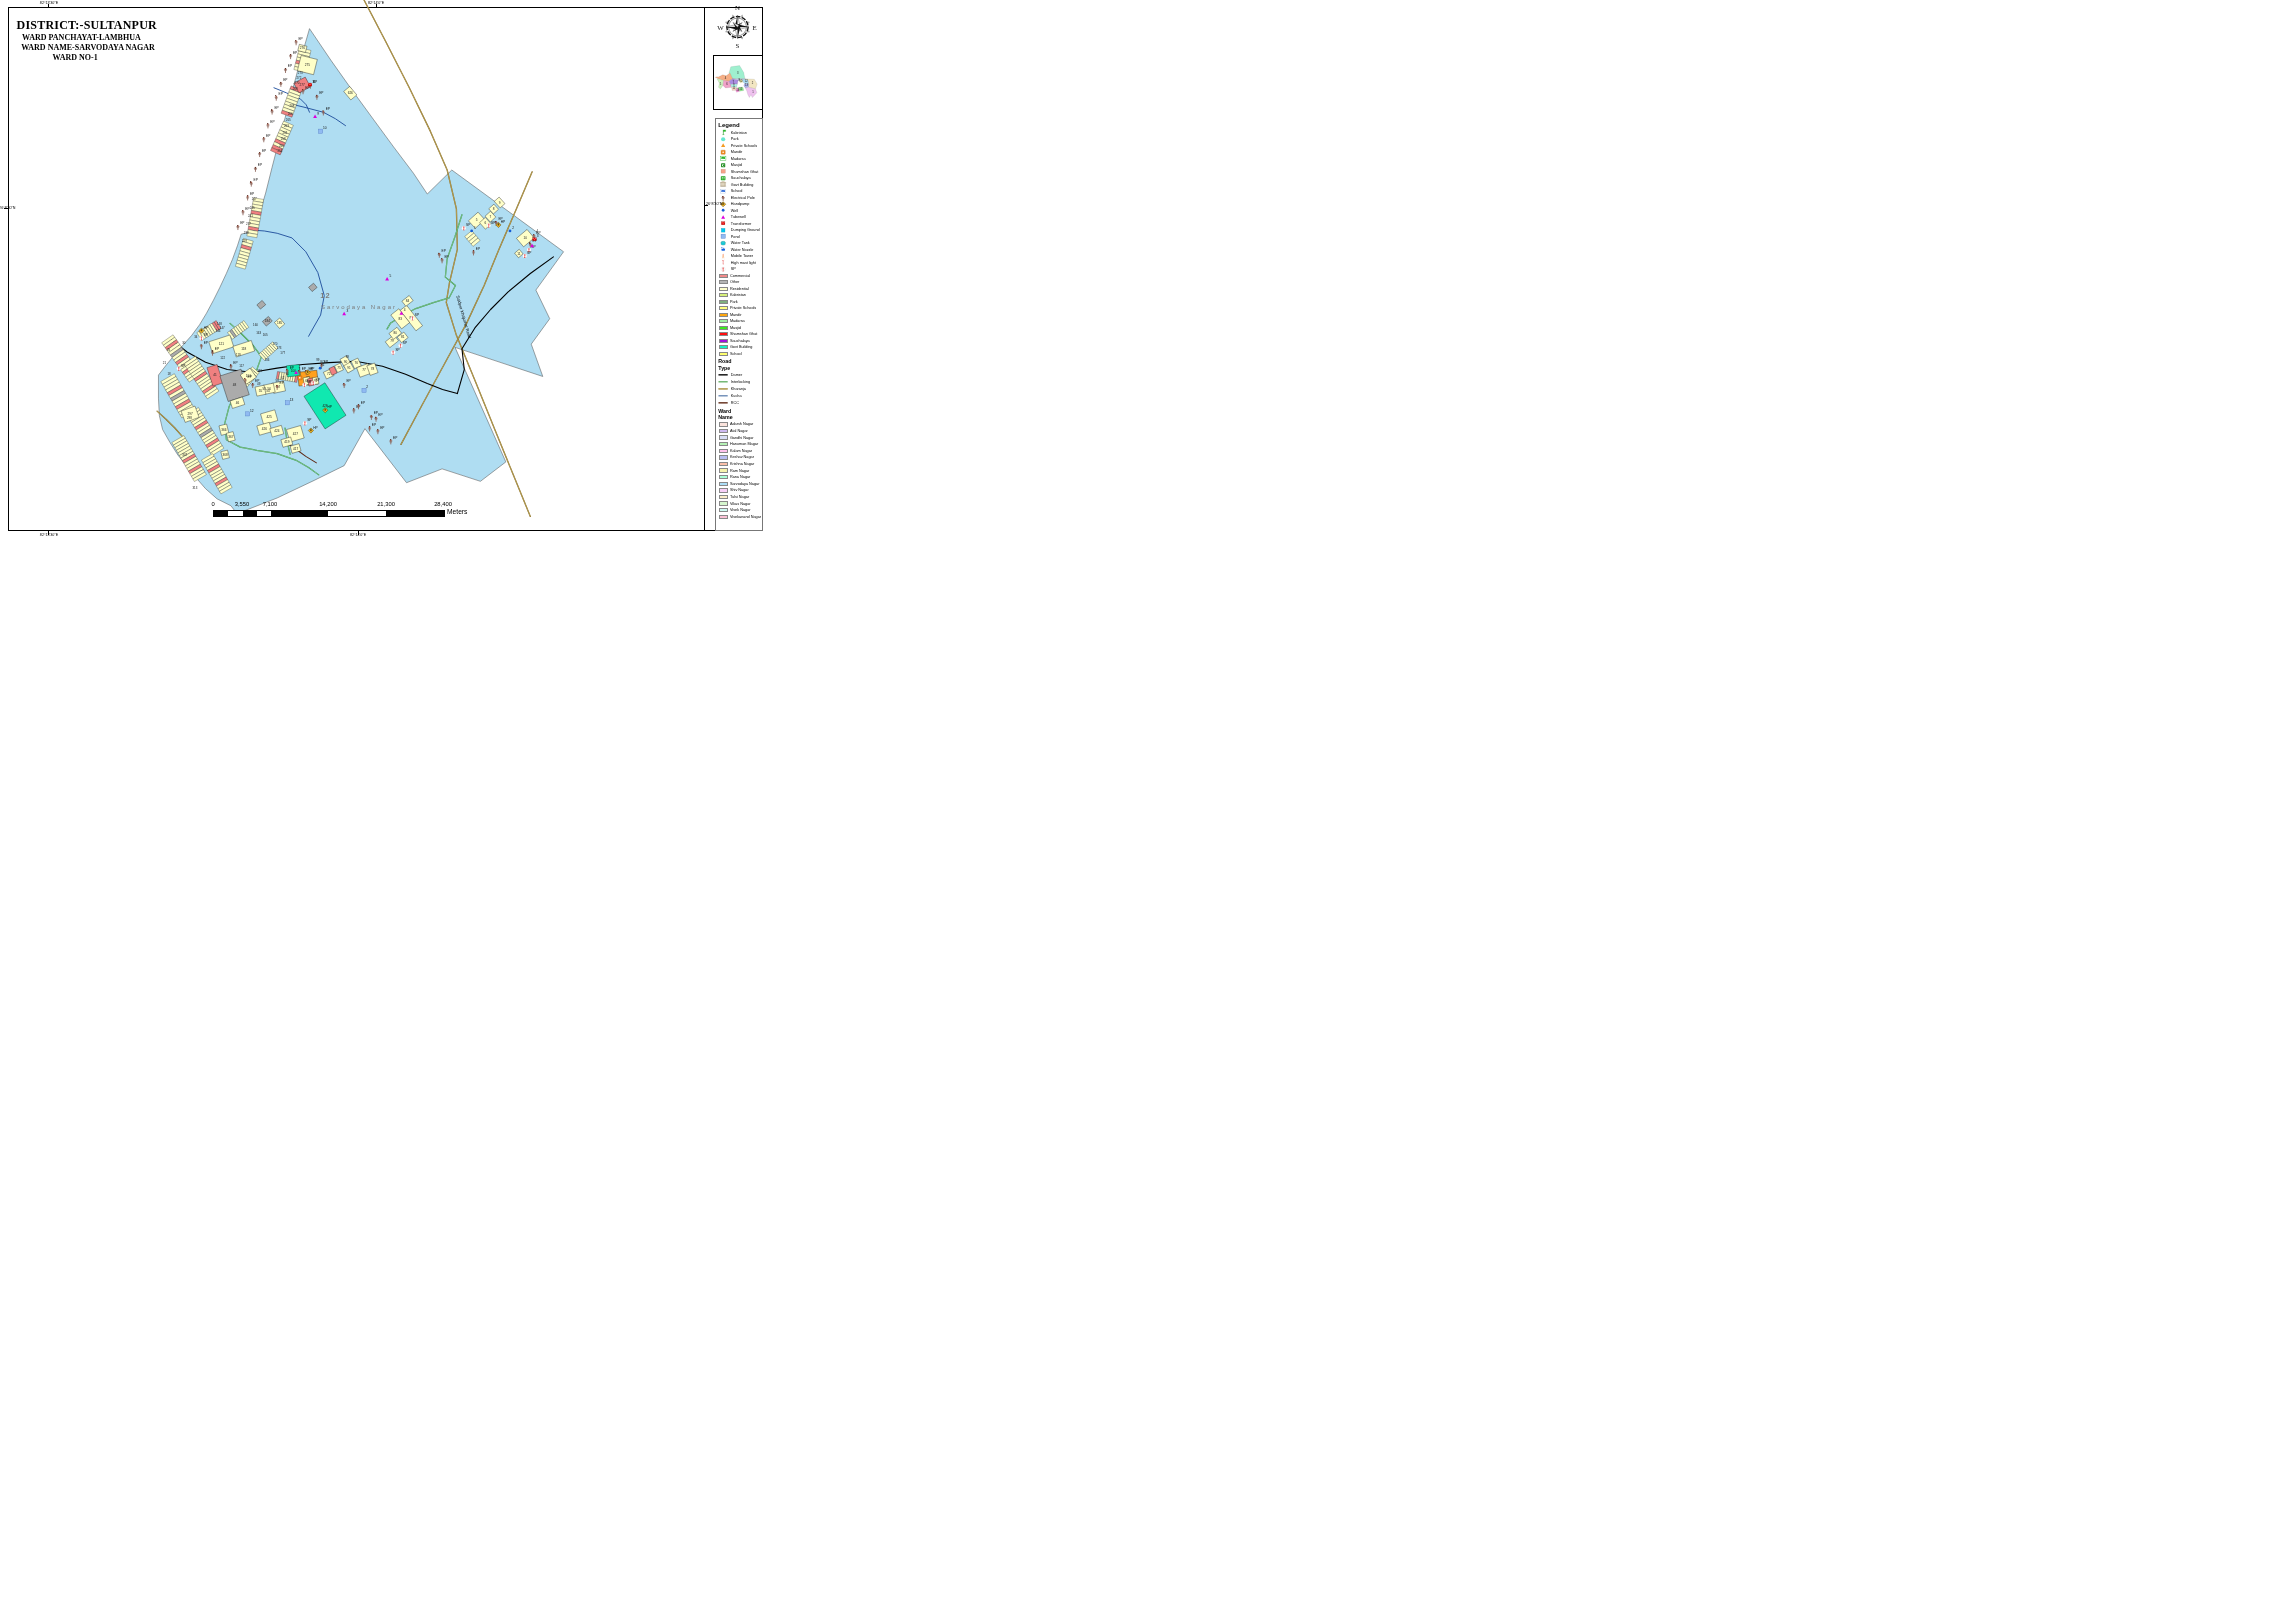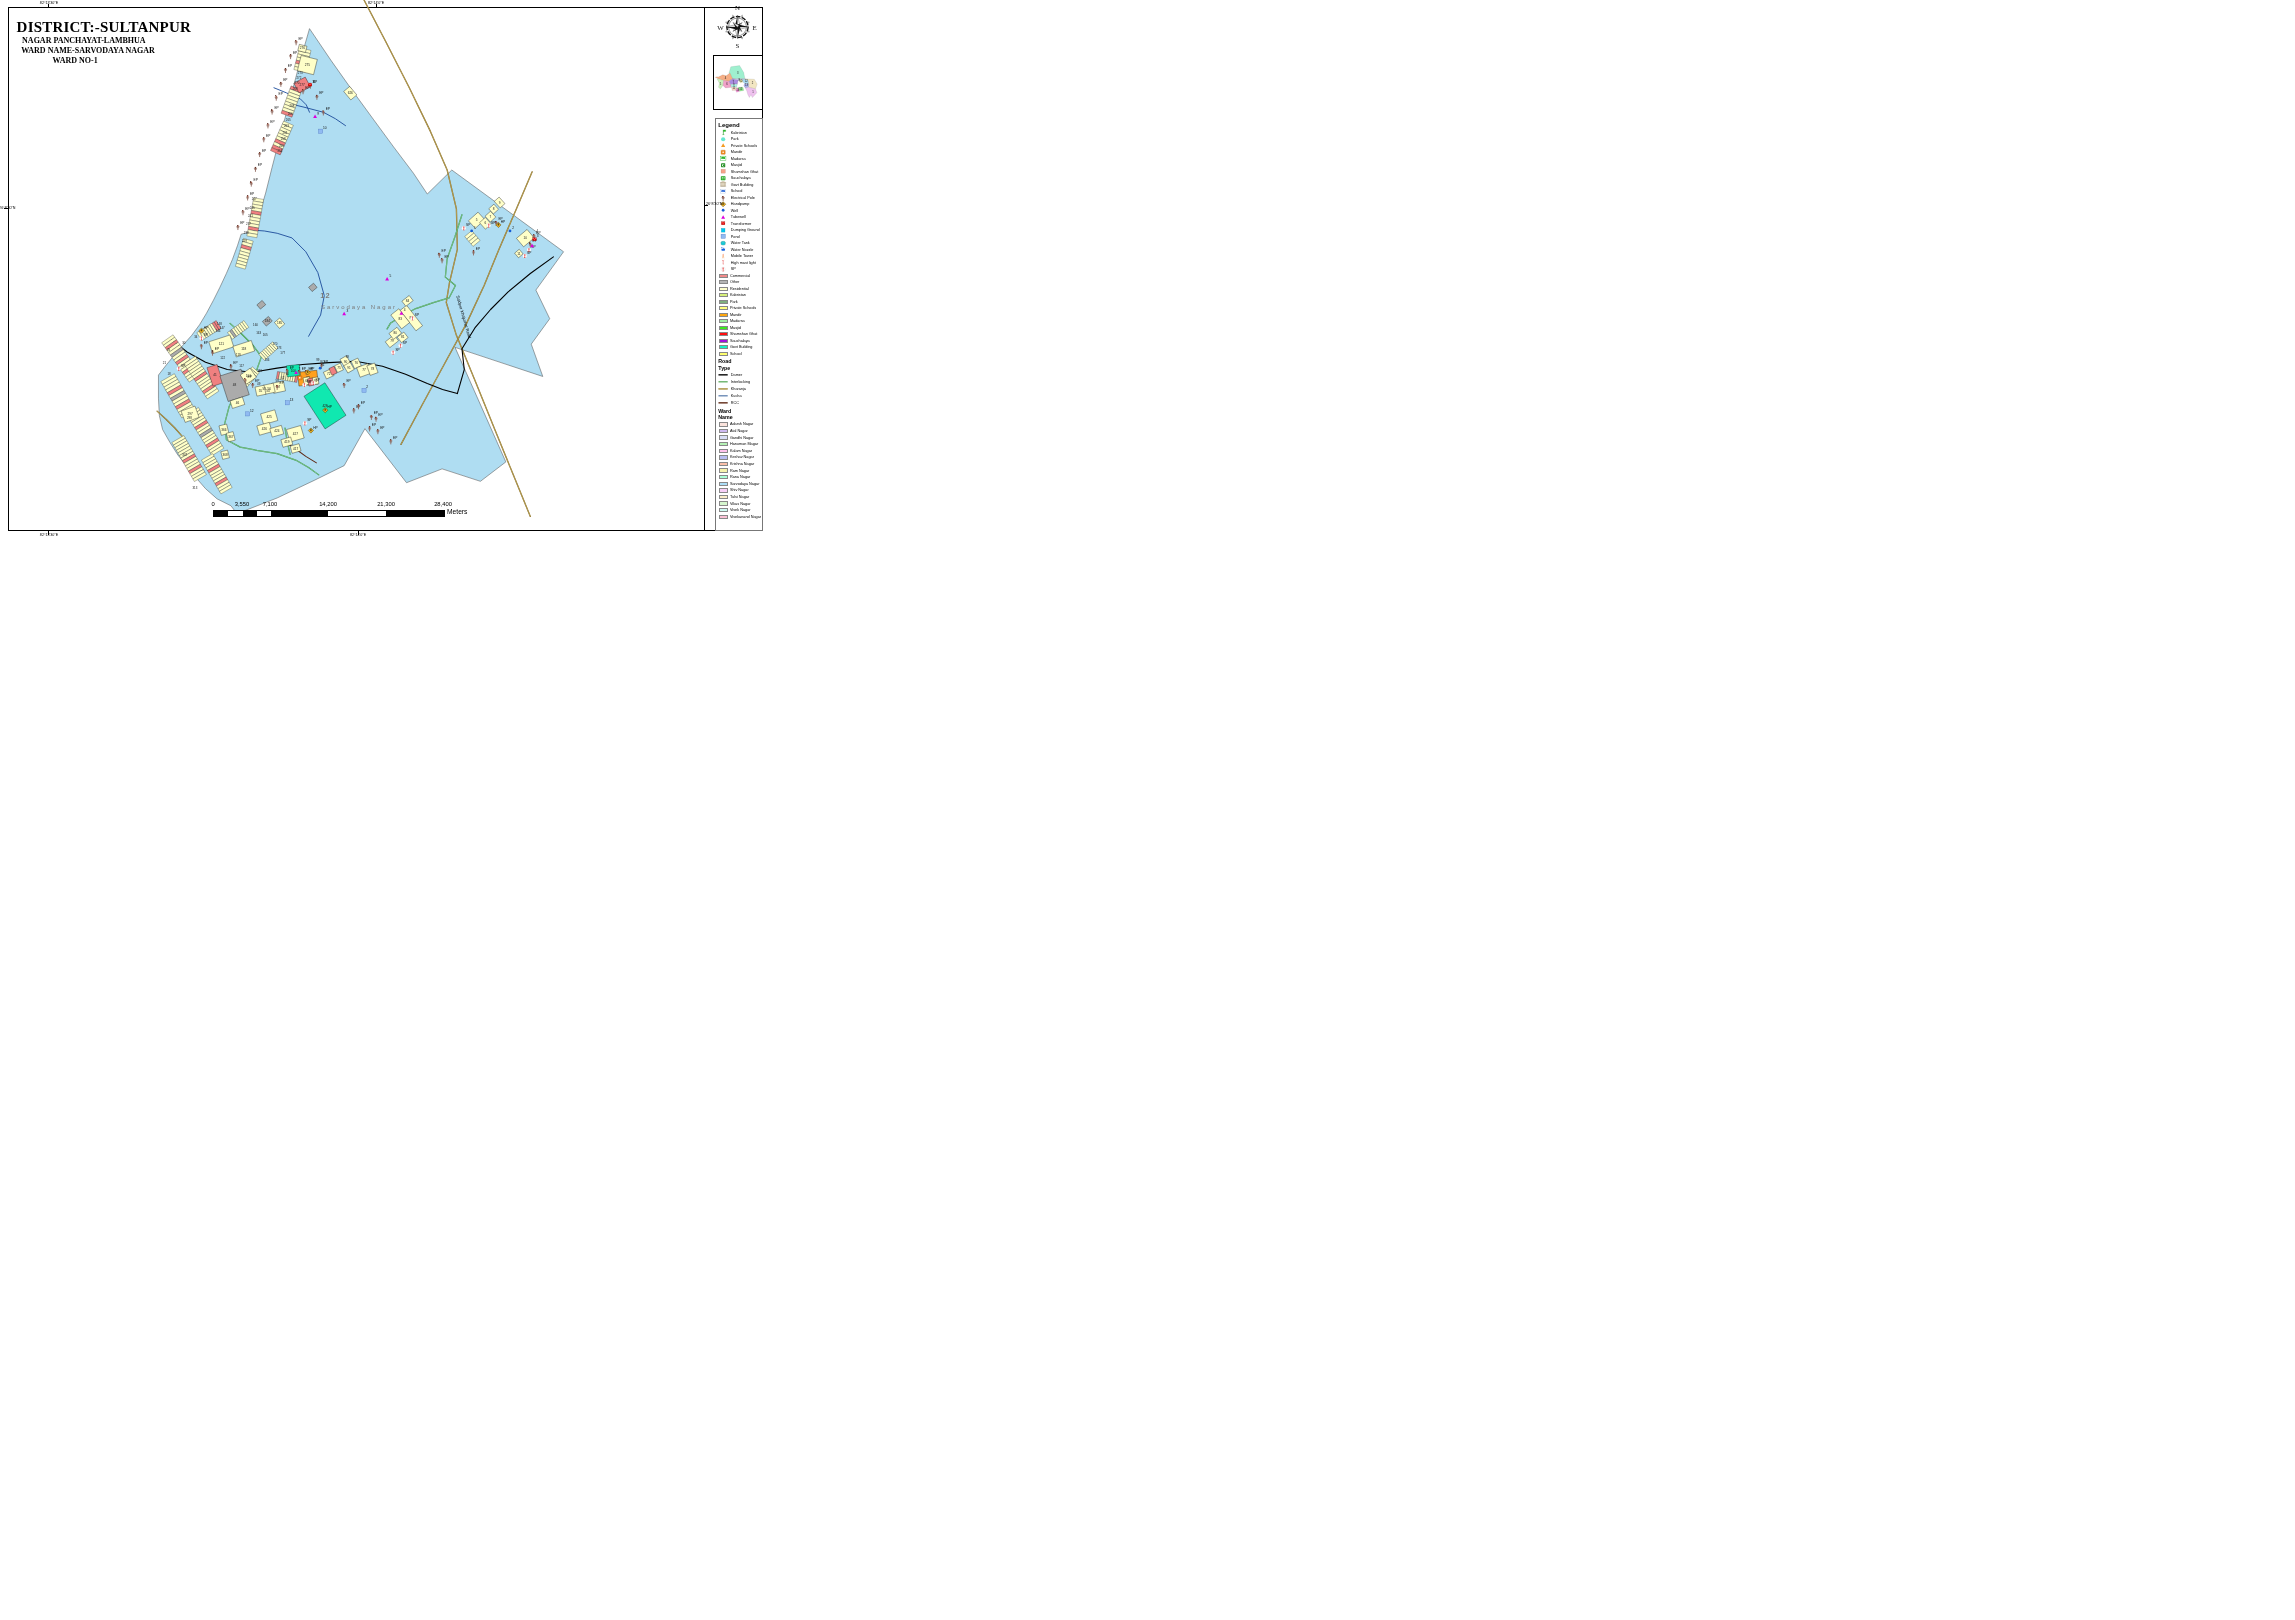--- a/index.html
+++ b/index.html
@@ -5,21 +5,21 @@
   html,body{margin:0;padding:0;background:#fff;}
   #page{position:relative;width:765px;height:540px;background:#fff;overflow:hidden;
         font-family:"Liberation Sans",sans-serif;}
   #outer-frame{position:absolute;left:7.9px;top:7.4px;width:755px;height:524px;
         border:0.9px solid #000;box-sizing:border-box;background:#fff;}
   #map-divider{position:absolute;left:704px;top:7.4px;width:0.9px;height:524px;background:#000;}
   #map-svg{position:absolute;left:0;top:0;width:765px;height:540px;}
   
   #title-block{position:absolute;left:16.6px;top:17.6px;font-family:"Liberation Serif",serif;
         font-weight:bold;color:#000;line-height:1.25;}
-  #title-line1{font-size:15px;letter-spacing:0.2px;}
+  #title-line1{font-size:12px;letter-spacing:0.2px;}
   #title-line2{font-size:8px;margin-left:5.5px;}
   #title-line3{font-size:8px;margin-left:4.6px;}
   #title-line4{font-size:8px;margin-left:36px;}
   
   #compass-box{position:absolute;left:715px;top:2.8px;width:45px;height:48px;}
   #index-box{position:absolute;left:713px;top:55px;width:50px;height:55px;
         border:0.7px solid #000;background:#fff;box-sizing:border-box;}
   #index-svg{width:100%;height:100%;}
   #legend-box{position:absolute;left:715px;top:118px;width:48px;height:413px;
         border:0.5px solid #777;background:#fff;box-sizing:border-box;padding:1.8px 1.4px 0.9px 2.3px;overflow:hidden;}
@@ -983,21 +983,21 @@
         <circle r="1.7" fill="#fff"></circle>
       </g>
       <text x="693" y="645" font-size="16" font-weight="bold" fill="#7c7c7c" letter-spacing="3">12</text>
       <text x="695" y="668" font-size="13" fill="#7c7c7c" letter-spacing="4.2">Sarvodaya Nagar</text>
       <text transform="translate(997,688) rotate(74)" font-size="9" fill="#000" text-anchor="middle" dy="-4">Saidpur Khajurhat Road</text>
     </svg>
   <div id="map-divider"></div>
 
   <div id="title-block">
     <div id="title-line1">DISTRICT:-SULTANPUR</div>
-    <div id="title-line2">NAGAR PANCHAYAT-LAMBHUA</div>
+    <div id="title-line2">WARD PANCHAYAT-LAMBHUA</div>
     <div id="title-line3">WARD NAME-SARVODAYA NAGAR</div>
     <div id="title-line4">WARD NO-1</div>
   </div>
 
   <div id="compass-box"><svg width="45" height="48" viewBox="-49 -50 98 104">
         <g transform="translate(0,2)">
           <circle r="23" fill="none" stroke="#111" stroke-width="3" stroke-dasharray="10 3"></circle>
           <circle r="19.5" fill="none" stroke="#111" stroke-width="1"></circle>
           <path d="M0,0 L-6,-3.6739403974420594e-16 L0,-25 Z" fill="#111"></path>
           <path d="M0,0 L6,-3.6739403974420594e-16 L0,-25 Z" fill="#fff" stroke="#111" stroke-width="0.7"></path>

